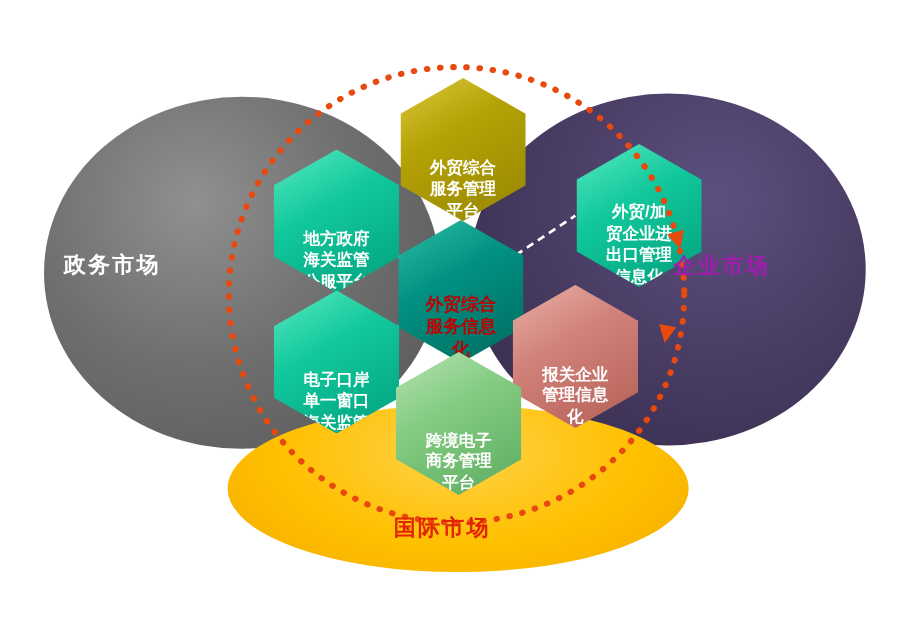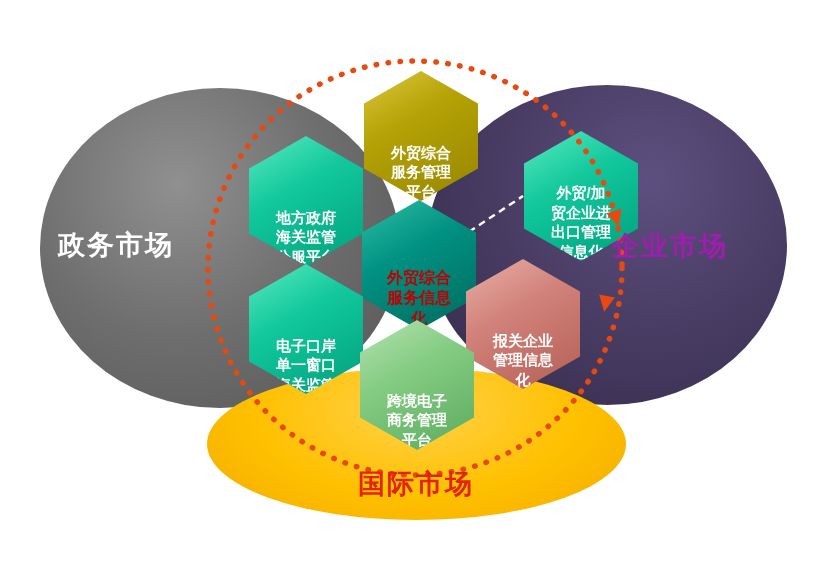--- a/index.html
+++ b/index.html
@@ -25,21 +25,21 @@
     background: radial-gradient(ellipse at 62% 30%, #5d5080 0%, #483c63 48%, #332a49 100%);
   }
   .ellipse-intl {
     left: 207px; top: 368px; width: 419px; height: 152px;
     background: radial-gradient(ellipse at 50% 28%, #ffd24a 0%, #ffc000 55%, #f2aa00 100%);
   }
 
   .elabel {
     position: absolute;
     font-weight: bold;
-    font-size: 27px;
+    font-size: 20px;
     letter-spacing: 2px;
     z-index: 7;
   }
   .elabel-gov  { left: 58px;  top: 227px; color: #ffffff; }
   .elabel-ent  { left: 612px; top: 228px; color: #a21caf; }
   .elabel-intl { left: 358px; top: 466px; color: #e32400; }
 
   
   svg.layer {
     position: absolute; left: 0; top: 0;

